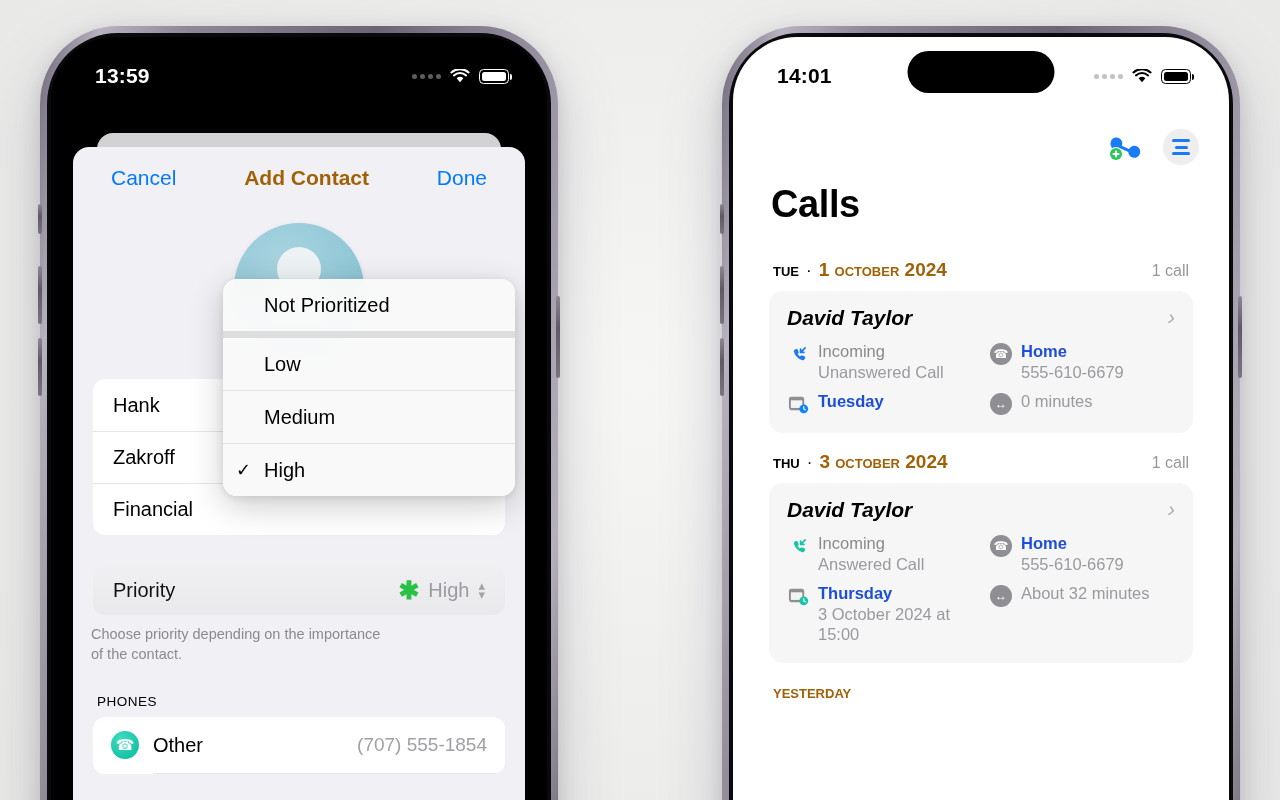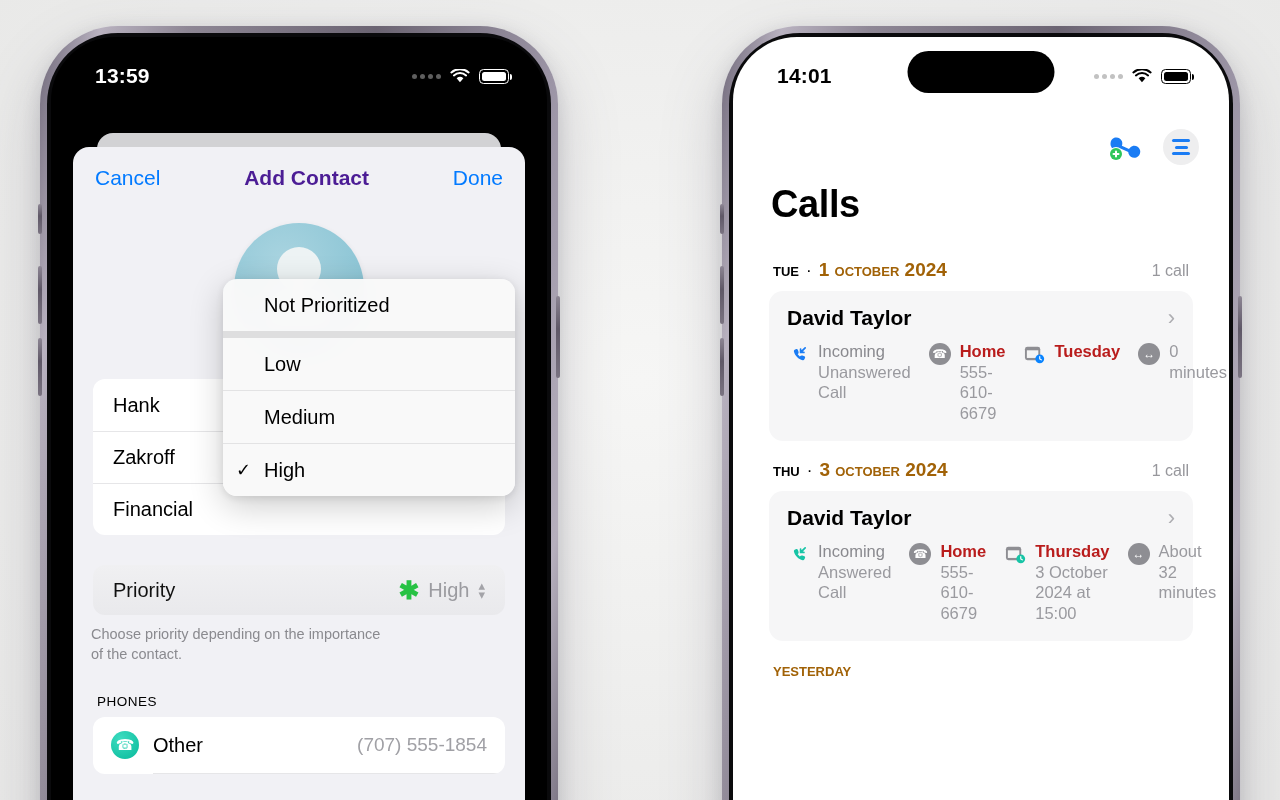--- a/index.html
+++ b/index.html
@@ -81,24 +81,24 @@
     position: absolute; left: 46px; right: 46px; top: 96px; height: 60px;
     border-radius: 16px 16px 0 0; background: #d2d2d4;
   }
   .sheet {
     position: absolute; left: 22px; right: 22px; top: 110px; bottom: -20px;
     background: #f1f1f5; border-radius: 16px 16px 0 0;
     overflow: hidden;
   }
   .sheet-nav {
     height: 62px; display: flex; align-items: center;
-    justify-content: space-between; padding: 0 22px;
+    justify-content: space-between; padding: 0 38px;
   }
   .nav-btn { color: #027aff; font-size: 21px; }
-  .nav-title { font-size: 21px; font-weight: 700; color: #4c1d95; }
+  .nav-title { font-size: 21px; font-weight: 700; color: #a16207; }
 
   .avatar-wrap { display: flex; justify-content: center; margin-top: 14px; }
   .avatar {
     width: 130px; height: 130px; border-radius: 50%;
     background: radial-gradient(circle at 38% 30%, #a9d4e0, #8cc5d5 70%, #84bfd0);
     position: relative;
     box-shadow: 0 2px 6px rgba(0,0,0,.07);
   }
   .avatar .head {
     position:absolute; left:50%; top:24px; transform:translateX(-50%);
@@ -200,33 +200,33 @@
   }
   .day-left { display: flex; align-items: baseline; gap: 7px; }
   .dow { font-size: 19px; font-weight: 700; color: #000; font-variant: small-caps; text-transform: lowercase; }
   .dot-sep { color: #000; font-size: 17px; }
   .day-date { font-size: 19px; font-weight: 700; color: #a16207; font-variant: small-caps; text-transform: lowercase; }
   .day-count { font-size: 16px; color: #97979c; }
 
   .call-card {
     background: #f6f6f7; border-radius: 14px; padding: 14px 18px 18px;
   }
-  .cc-head { display: flex; align-items: center; justify-content: space-between; margin-bottom: 10px; }
+  .cc-head { display: flex; align-items: center; justify-content: space-between; margin-bottom: 10px; font-style: italic; }
   .cc-name { font-size: 21px; font-weight: 700; color: #000; }
   .cc-chev { color: #aeaeb2; font-size: 22px; }
-  .cc-grid { display: grid; grid-template-columns: 1fr 1fr 1fr 1fr; gap: 9px 18px; }
+  .cc-grid { display: grid; grid-template-columns: 1fr 1fr; gap: 9px 18px; }
   .cc-cell { display: flex; gap: 9px; }
   .cc-ic { width: 22px; height: 22px; flex: 0 0 22px; margin-top: 2px; display:flex; align-items:center; justify-content:center; }
   .cc-circ {
     width: 22px; height: 22px; border-radius: 50%; background: #8e8e93;
     display: flex; align-items: center; justify-content: center; color: #fff; font-size: 12px;
   }
   .cc-txt { line-height: 1.22; }
   .cc-t1 { font-size: 16.5px; color: #8a8a8f; }
-  .cc-t1.bold { color: #b91c1c; font-weight: 700; }
+  .cc-t1.bold { color: #1d4ed8; font-weight: 700; }
   .cc-t2 { font-size: 16.5px; color: #9a9a9f; }
   .next-day { margin-top: 18px; }
   .partial-head { opacity: 1; }
 </style>
 </head>
 <body>
 
 <div class="scene">
 
   <div class="phone" id="phone-left">

